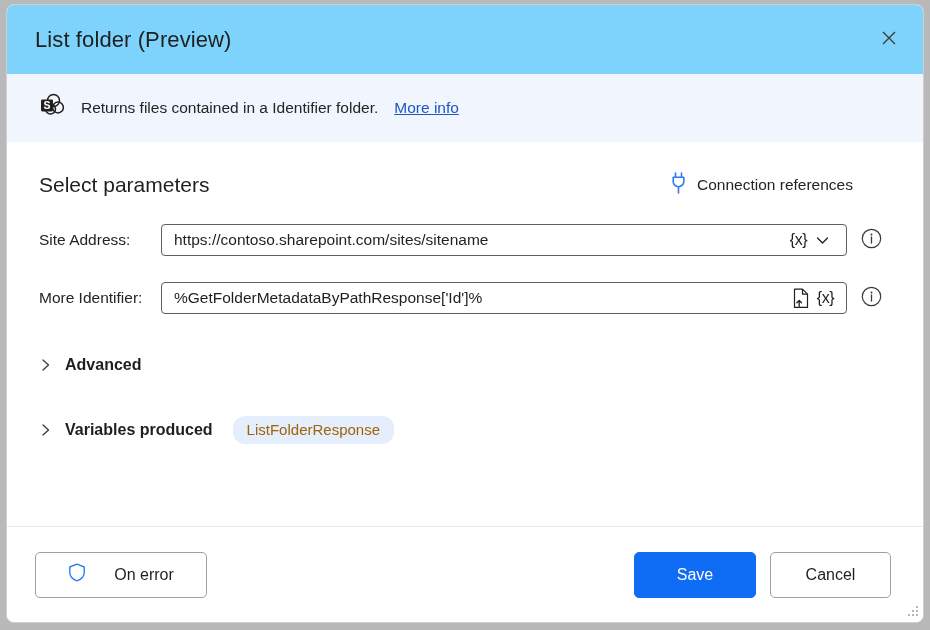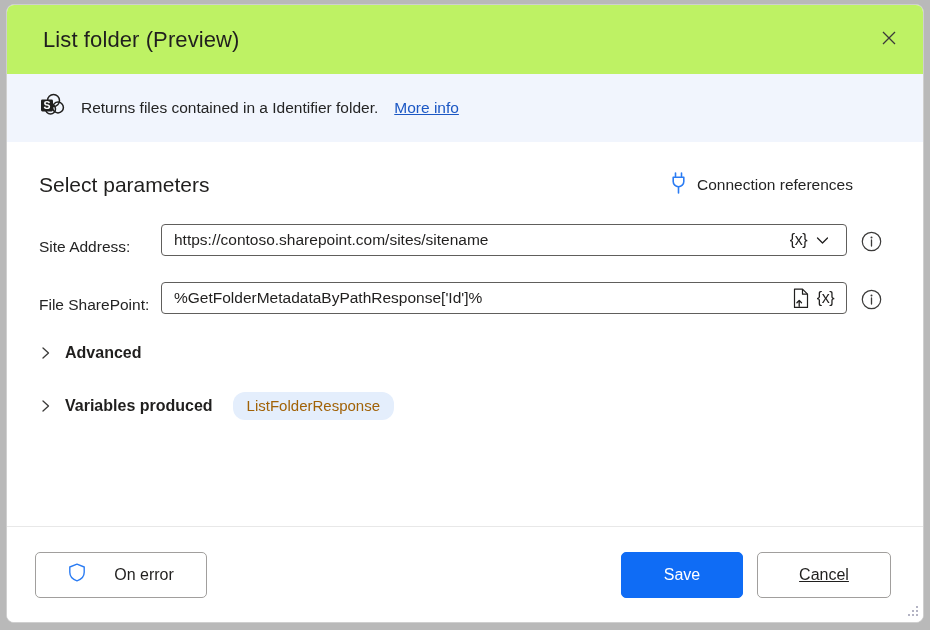--- a/index.html
+++ b/index.html
@@ -29,23 +29,23 @@
     flex-direction: column;
   }
 
   
   .titlebar {
     height: 69px;
     flex: 0 0 69px;
     display: flex;
     align-items: center;
     justify-content: space-between;
-    padding: 0 12px 0 36px;
-    box-sizing: border-box;
-    background: #bef264;
+    padding: 0 12px 0 28px;
+    box-sizing: border-box;
+    background: #7dd3fc;
   }
   .title-text {
     font-size: 22px;
     color: #201f1e;
     letter-spacing: 0.1px;
   }
   .close-btn {
     width: 44px;
     height: 40px;
     display: flex;
@@ -106,21 +106,21 @@
     cursor: pointer;
     padding-right: 38px;
   }
   .conn-ref-label {
     font-size: 15.5px;
     color: #242424;
   }
 
   .field-row {
     display: flex;
-    align-items: flex-end;
+    align-items: center;
     margin-top: 26px;
   }
   .field-label {
     font-size: 15.5px;
     color: #242424;
     width: 122px;
     flex: 0 0 122px;
     text-align: left;
   }
   .field-box {
@@ -167,21 +167,21 @@
     margin-left: 14px;
     flex: 0 0 auto;
     cursor: pointer;
     color: #3b3a39;
   }
 
   .collapse-row {
     display: flex;
     align-items: center;
     gap: 12px;
-    margin-top: 30px;
+    margin-top: 42px;
     cursor: pointer;
     width: fit-content;
   }
   .chev {
     width: 14px;
     display: flex;
     align-items: center;
     justify-content: center;
     color: #3b3a39;
   }
@@ -232,21 +232,21 @@
   .btn-onerror {
     width: 172px;
     gap: 28px;
   }
   .btn-primary {
     background: #0f6cf5;
     border: 1px solid #0f6cf5;
     color: #ffffff;
     width: 122px;
   }
-  .btn-cancel { width: 134px; text-decoration: underline; }
+  .btn-cancel { width: 121px; }
   .footer-right {
     display: flex;
     align-items: center;
     gap: 14px;
   }
   .grip {
     position: absolute;
     right: 4px;
     bottom: 3px;
     width: 13px;
@@ -322,21 +322,21 @@
       <span class="info-circle">
         <svg width="21" height="21" viewBox="0 0 21 21" aria-hidden="true">
           <circle cx="10.5" cy="10.5" r="9.2" fill="none" stroke="#3b3a39" stroke-width="1.2"></circle>
           <circle cx="10.5" cy="6.4" r="1" fill="#3b3a39"></circle>
           <path d="M10.5 9 L10.5 15" stroke="#3b3a39" stroke-width="1.3" stroke-linecap="round"></path>
         </svg>
       </span>
     </div>
 
     <div class="field-row">
-      <div class="field-label">File SharePoint:</div>
+      <div class="field-label">More Identifier:</div>
       <div class="field-box">
         <input class="field-value" type="text" value="%GetFolderMetadataByPathResponse['Id']%" style="">
         <span class="adorn" style="padding:0 4px;">
           <svg width="19" height="21" viewBox="0 0 19 21" aria-hidden="true">
             <path d="M2.5 1.2 H10.5 L15.5 6.2 V19.4 H2.5 Z" fill="none" stroke="#201f1e" stroke-width="1.2" stroke-linejoin="round"></path>
             <path d="M10.5 1.2 V6.2 H15.5" fill="none" stroke="#201f1e" stroke-width="1.2" stroke-linejoin="round"></path>
             <path d="M7.2 18.3 V12.6 M4.9 14.7 L7.2 12.4 L9.5 14.7" fill="none" stroke="#201f1e" stroke-width="1.3" stroke-linecap="round" stroke-linejoin="round"></path>
           </svg>
         </span>
         <span class="adorn var-glyph">{x}</span>

